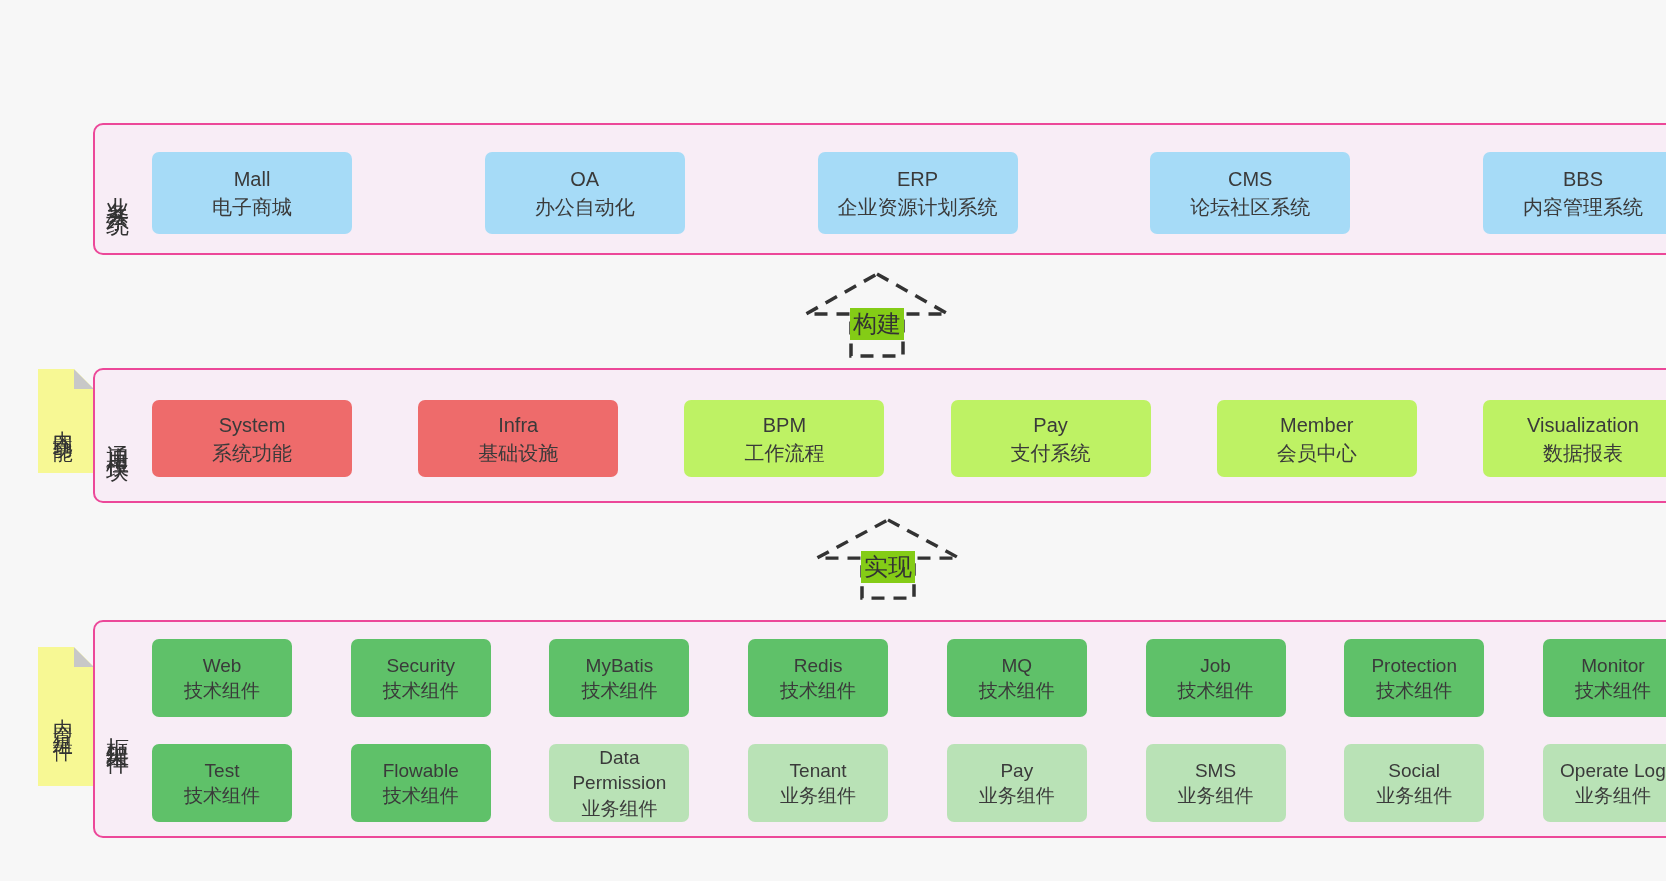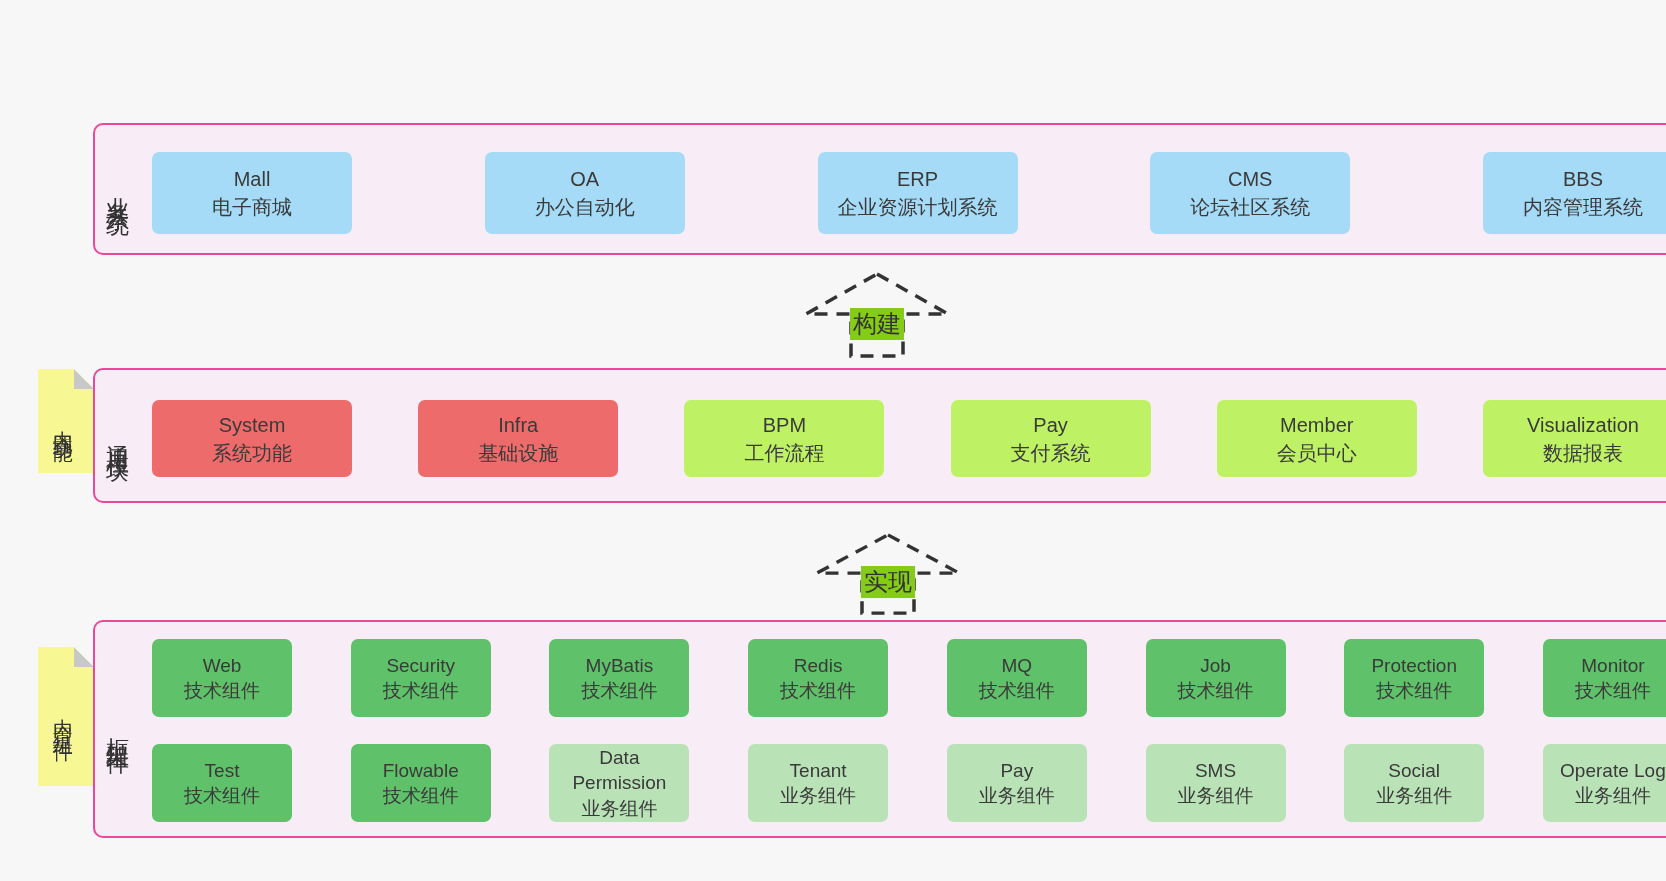--- a/index.html
+++ b/index.html
@@ -45,21 +45,21 @@
   .fold{position:absolute;top:0;right:0;width:20px;height:20px;background:#c8c8c8;
         clip-path:polygon(0 0,100% 100%,0 100%);}
   .stext{position:absolute;left:45%;top:52%;transform:translate(-50%,-50%);
          writing-mode:vertical-rl;text-orientation:upright;font-size:20px;color:#333;
          line-height:1;white-space:nowrap;letter-spacing:4px;}
   .sticky-comps .stext{letter-spacing:8px;}
 
   
   .arrow{position:absolute;width:150px;z-index:3;}
   .arrow-build{left:802px;top:271px;height:88px;}
-  .arrow-impl{left:813px;top:532px;height:84px;}
+  .arrow-impl{left:813px;top:517px;height:84px;}
   .arrow svg{display:block;width:100%;height:100%;}
   .arrow polygon{fill:none;stroke:#333;stroke-width:3.5;stroke-dasharray:13 9;}
   .arrow-label{position:absolute;left:50%;top:60%;transform:translate(-50%,-50%);
         background:#84cc16;font-size:24px;color:#333;padding:0 3px;white-space:nowrap;}
 </style>
 </head>
 <body>
 
 <div class="canvas">
 

